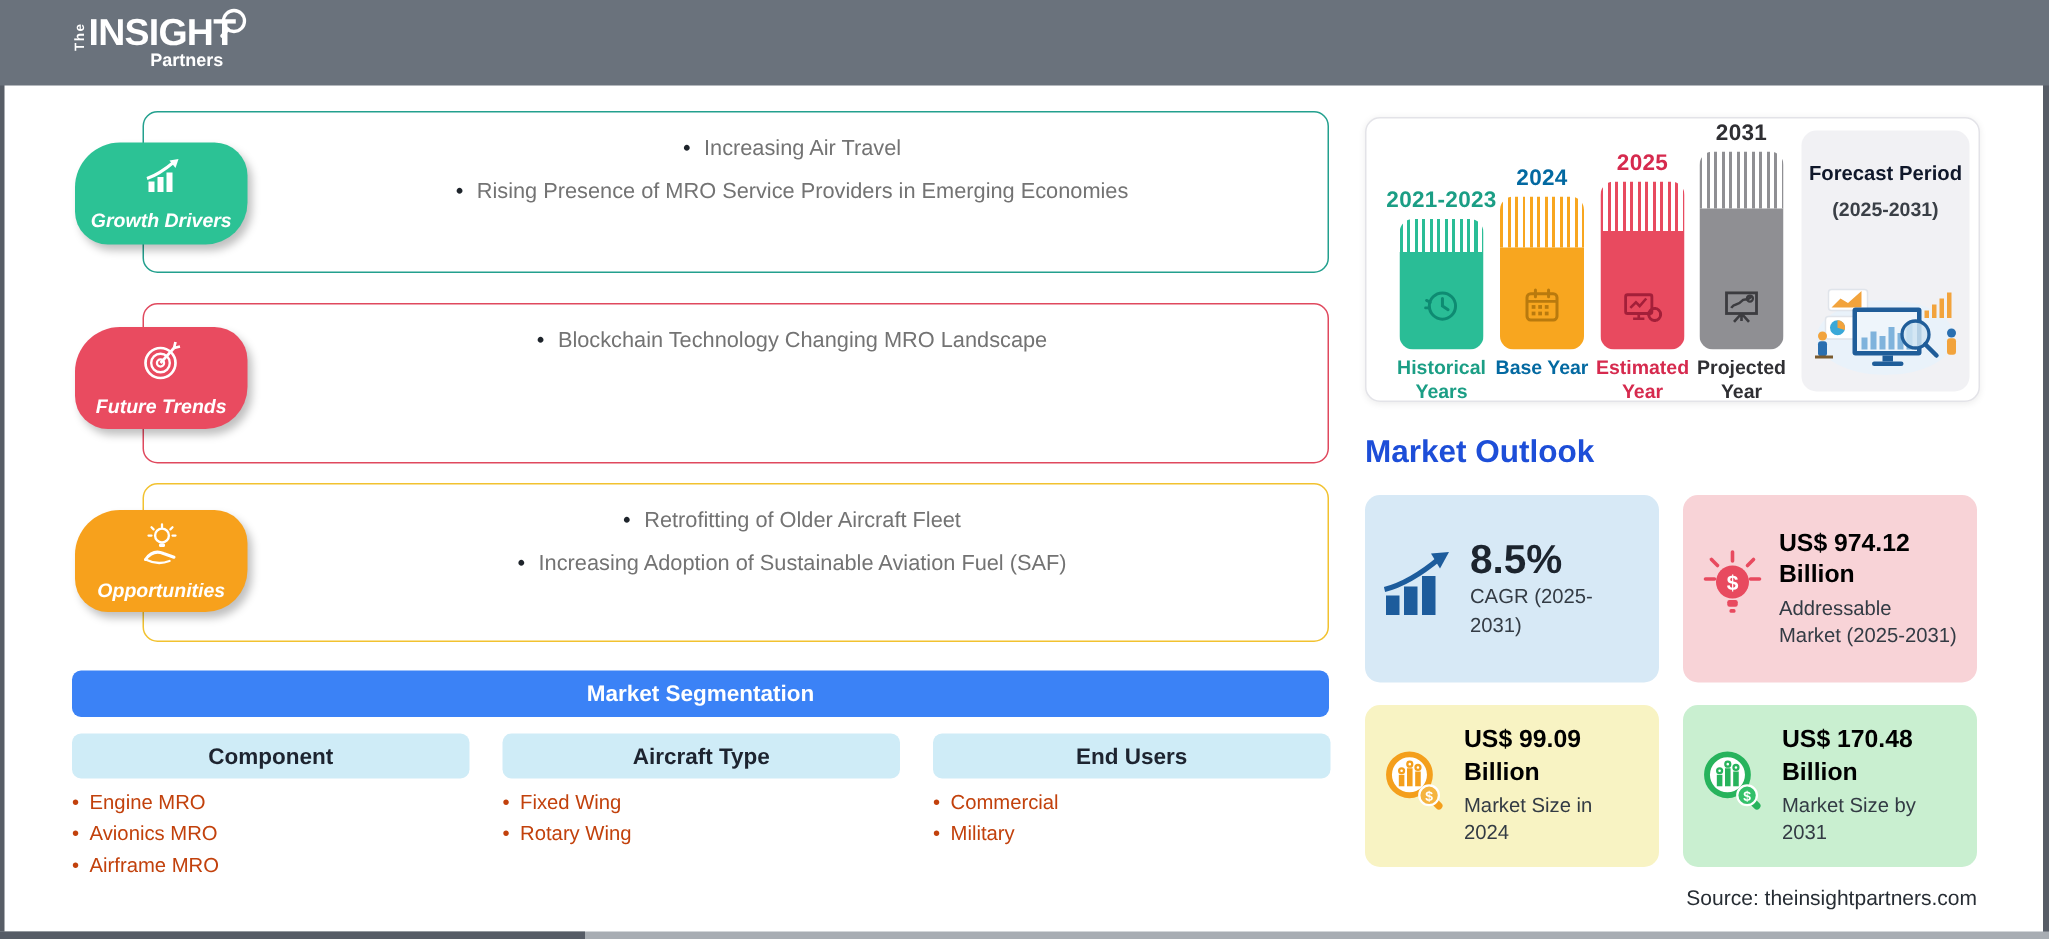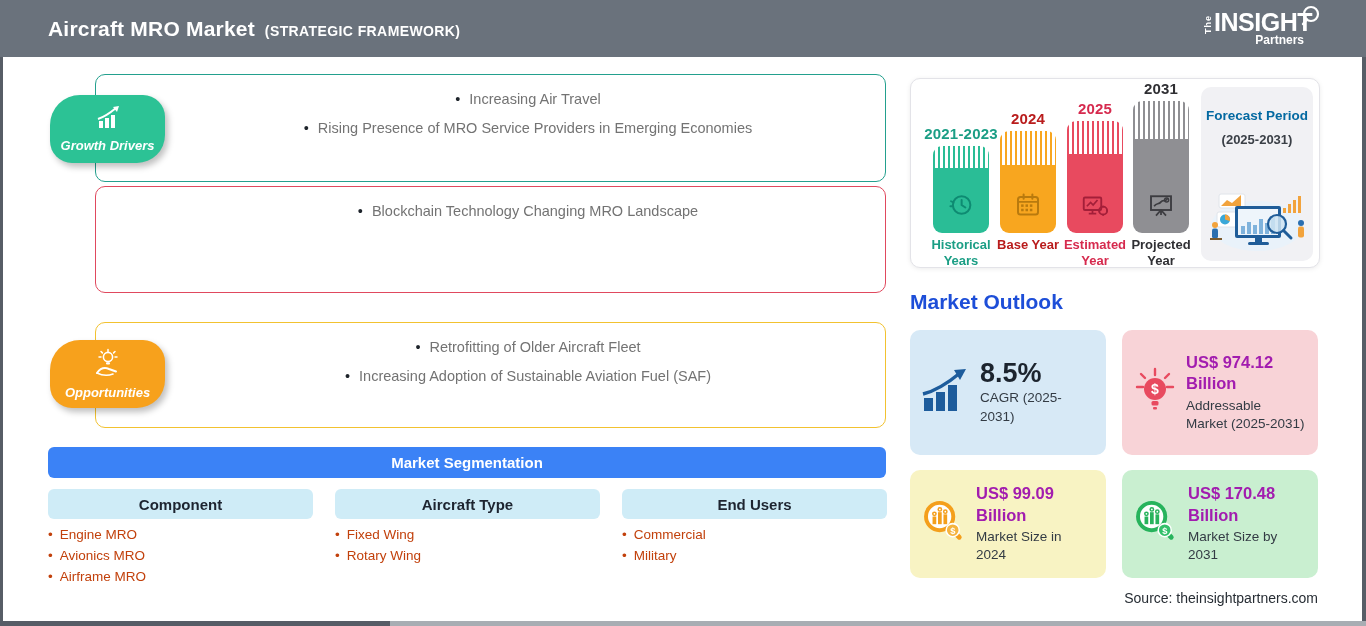--- a/index.html
+++ b/index.html
@@ -24,21 +24,21 @@
   .logo-main { font-size:25px; font-weight:800; line-height:1; letter-spacing:-.5px; }
   .logo-partners { font-size:12px; font-weight:bold; text-align:right; margin-top:-2px; padding-right:8px; }
   .logo-lens { position:absolute; right:-2px; top:-6px; }
 
   
   .fw-box { position:absolute; left:95px; width:791px; background:#fff; border-radius:10px; }
   .fw-box ul { list-style:none; padding:16px 20px 0 95px; }
   .fw-box li { font-size:14.5px; color:#737373; margin-bottom:13px;text-align:center; }
   .fw-box li::before { content:"•"; margin-right:9px; color:#1e242b; }
   .box-green  { top:74px;  height:108px; border:1.5px solid #23a08e; }
-  .box-red    { top:186px; height:107px; border:1.5px solid #e0495e; }
+  .box-red    { top:202px; height:107px; border:1.5px solid #e0495e; }
   .box-yellow { top:322px; height:106px; border:1.5px solid #f2c230; }
 
   .badge { position:absolute; left:50px; width:115px; height:68px; color:#fff; z-index:2;
            display:flex; flex-direction:column; align-items:center; justify-content:center; gap:3px;
            border-radius:30px 22px 28px 22px; box-shadow:3px 4px 6px rgba(0,0,0,.25); }
   .badge-label { font-size:13px; font-weight:bold;font-style:italic; }
   .badge-green  { top:95px;  background:#2cc295; }
   .badge-red    { top:218px; background:#e94b60; }
   .badge-yellow { top:340px; background:#f7a11c; }
 
@@ -62,53 +62,49 @@
   .tl-bar { position:absolute; width:56px; border-radius:9px; overflow:hidden; display:flex; flex-direction:column; }
   .tl-stripes { width:100%; }
   .tl-solid { flex:1; position:relative; }
   .tl-bar-icon { position:absolute; bottom:9px; left:50%; transform:translateX(-50%); }
   .tl-year { position:absolute; width:100px; text-align:center; font-weight:800; font-size:15px; letter-spacing:.2px; }
   .tl-cap  { position:absolute; width:84px; top:158px; text-align:center; font-weight:bold; font-size:13px; line-height:1.25; }
   .stripes-green  { background:repeating-linear-gradient(90deg,#2abd96 0 2px,#ffffff 2px 5px); }
   .stripes-orange { background:repeating-linear-gradient(90deg,#f8a61f 0 2px,#ffffff 2px 5px); }
   .stripes-red    { background:repeating-linear-gradient(90deg,#e84a5f 0 2px,#ffffff 2px 5px); }
   .stripes-gray   { background:repeating-linear-gradient(90deg,#8f8f93 0 2px,#ffffff 2px 5px); }
-  .c-green { color:#1b9e85; } .c-orange { color:#b91c1c; } .c-red { color:#d62a4e; } .c-dark { color:#2f2f33;text-align:center; }
+  .c-green { color:#1b9e85; } .c-orange { color:#0369a1; } .c-red { color:#d62a4e; } .c-dark { color:#2f2f33;text-align:center; }
 
   .forecast { position:absolute; left:290px; top:8px; width:112px; height:174px; background:#f1f1f4;
               border-radius:10px; text-align:center; padding-top:20px; }
-  .fc-title { font-weight:bold; font-size:13.5px; color:#0369a1; line-height:1.3; }
+  .fc-title { font-weight:bold; font-size:13.5px; color:#0f172a; line-height:1.3; }
   .fc-range { font-size:13px; font-weight:600; color:#3a3f46; margin-top:7px; }
   .fc-illus { position:absolute; bottom:5px; left:50%; transform:translateX(-50%); }
 
   
   .outlook-title { position:absolute; left:910px; top:290px; font-size:21px; font-weight:800; color:#1d4ed8; }
   .ol-card { position:absolute; border-radius:10px; display:flex; align-items:center; padding:10px 12px 10px 10px; gap:8px; }
   .ol-card-1 { left:910px;  top:330px; width:196px; height:125px; background:#d7e9f6; }
   .ol-card-2 { left:1122px; top:330px; width:196px; height:125px; background:#f8d3d7; }
   .ol-card-3 { left:910px;  top:470px; width:196px; height:108px; background:#f8f3c3; }
   .ol-card-4 { left:1122px; top:470px; width:196px; height:108px; background:#c9efd0; }
   .ol-text { flex:1; }
   .ol-value-big { font-size:27px; font-weight:800; color:#1c242e; line-height:1.05; }
-  .ol-value { font-size:16.5px; font-weight:800; color:#a21caf; line-height:1.3; }
+  .ol-value { font-size:16.5px; font-weight:800; color:#000000; line-height:1.3; }
   .ol-desc { font-size:13.5px; color:#333b44; line-height:1.35; margin-top:2px; }
   .ol-icon { flex:0 0 auto; }
 
   .source { position:absolute; right:48px; top:590px; font-size:14px; color:#272d34; }
 </style>
 </head>
 <body>
 
 <div class="page">
 
   <div class="header">
-    <div class="title-wrap">
-      <span class="title">Aircraft MRO Market</span>
-      <span class="subtitle">(STRATEGIC FRAMEWORK)</span>
-    </div>
     <div class="logo">
       <span class="logo-the">The</span>
       <span class="logo-body">
         <span class="logo-main">INSIGHT</span>
         <span class="logo-partners">Partners</span>
       </span>
       <span class="logo-lens">
         <svg width="26" height="26" viewBox="0 0 26 26">
             <circle cx="13" cy="10" r="7" fill="none" stroke="#fff" stroke-width="2.2"></circle>
             <line x1="9" y1="15.5" x2="5" y2="20" stroke="#fff" stroke-width="2.4" stroke-linecap="round"></line>
@@ -133,20 +129,32 @@
           <polygon points="20,2 26,1 24,7" fill="#fff"></polygon>
         </svg>
     </span>
     <span class="badge-label">Growth Drivers</span>
   </div>
 
   <div class="fw-box box-red">
     <ul>
       <li>Blockchain Technology Changing MRO Landscape</li>
     </ul>
+  </div>
+  <div class="badge badge-red">
+    <span>
+      <svg width="30" height="28" viewBox="0 0 30 28">
+          <circle cx="14" cy="15" r="10" fill="none" stroke="#fff" stroke-width="1.8"></circle>
+          <circle cx="14" cy="15" r="6.2" fill="none" stroke="#fff" stroke-width="1.6"></circle>
+          <circle cx="14" cy="15" r="2.4" fill="none" stroke="#fff" stroke-width="1.5"></circle>
+          <line x1="14" y1="15" x2="23" y2="5" stroke="#fff" stroke-width="1.8"></line>
+          <path d="M23 5 l4 -1 M23 5 l1 -4" stroke="#fff" stroke-width="1.8" fill="none"></path>
+        </svg>
+    </span>
+    <span class="badge-label">Future Trends</span>
   </div>
 
   <div class="fw-box box-yellow">
     <ul>
       <li>Retrofitting of Older Aircraft Fleet</li>
       <li>Increasing Adoption of Sustainable Aviation Fuel (SAF)</li>
     </ul>
   </div>
   <div class="badge badge-yellow">
     <span>

